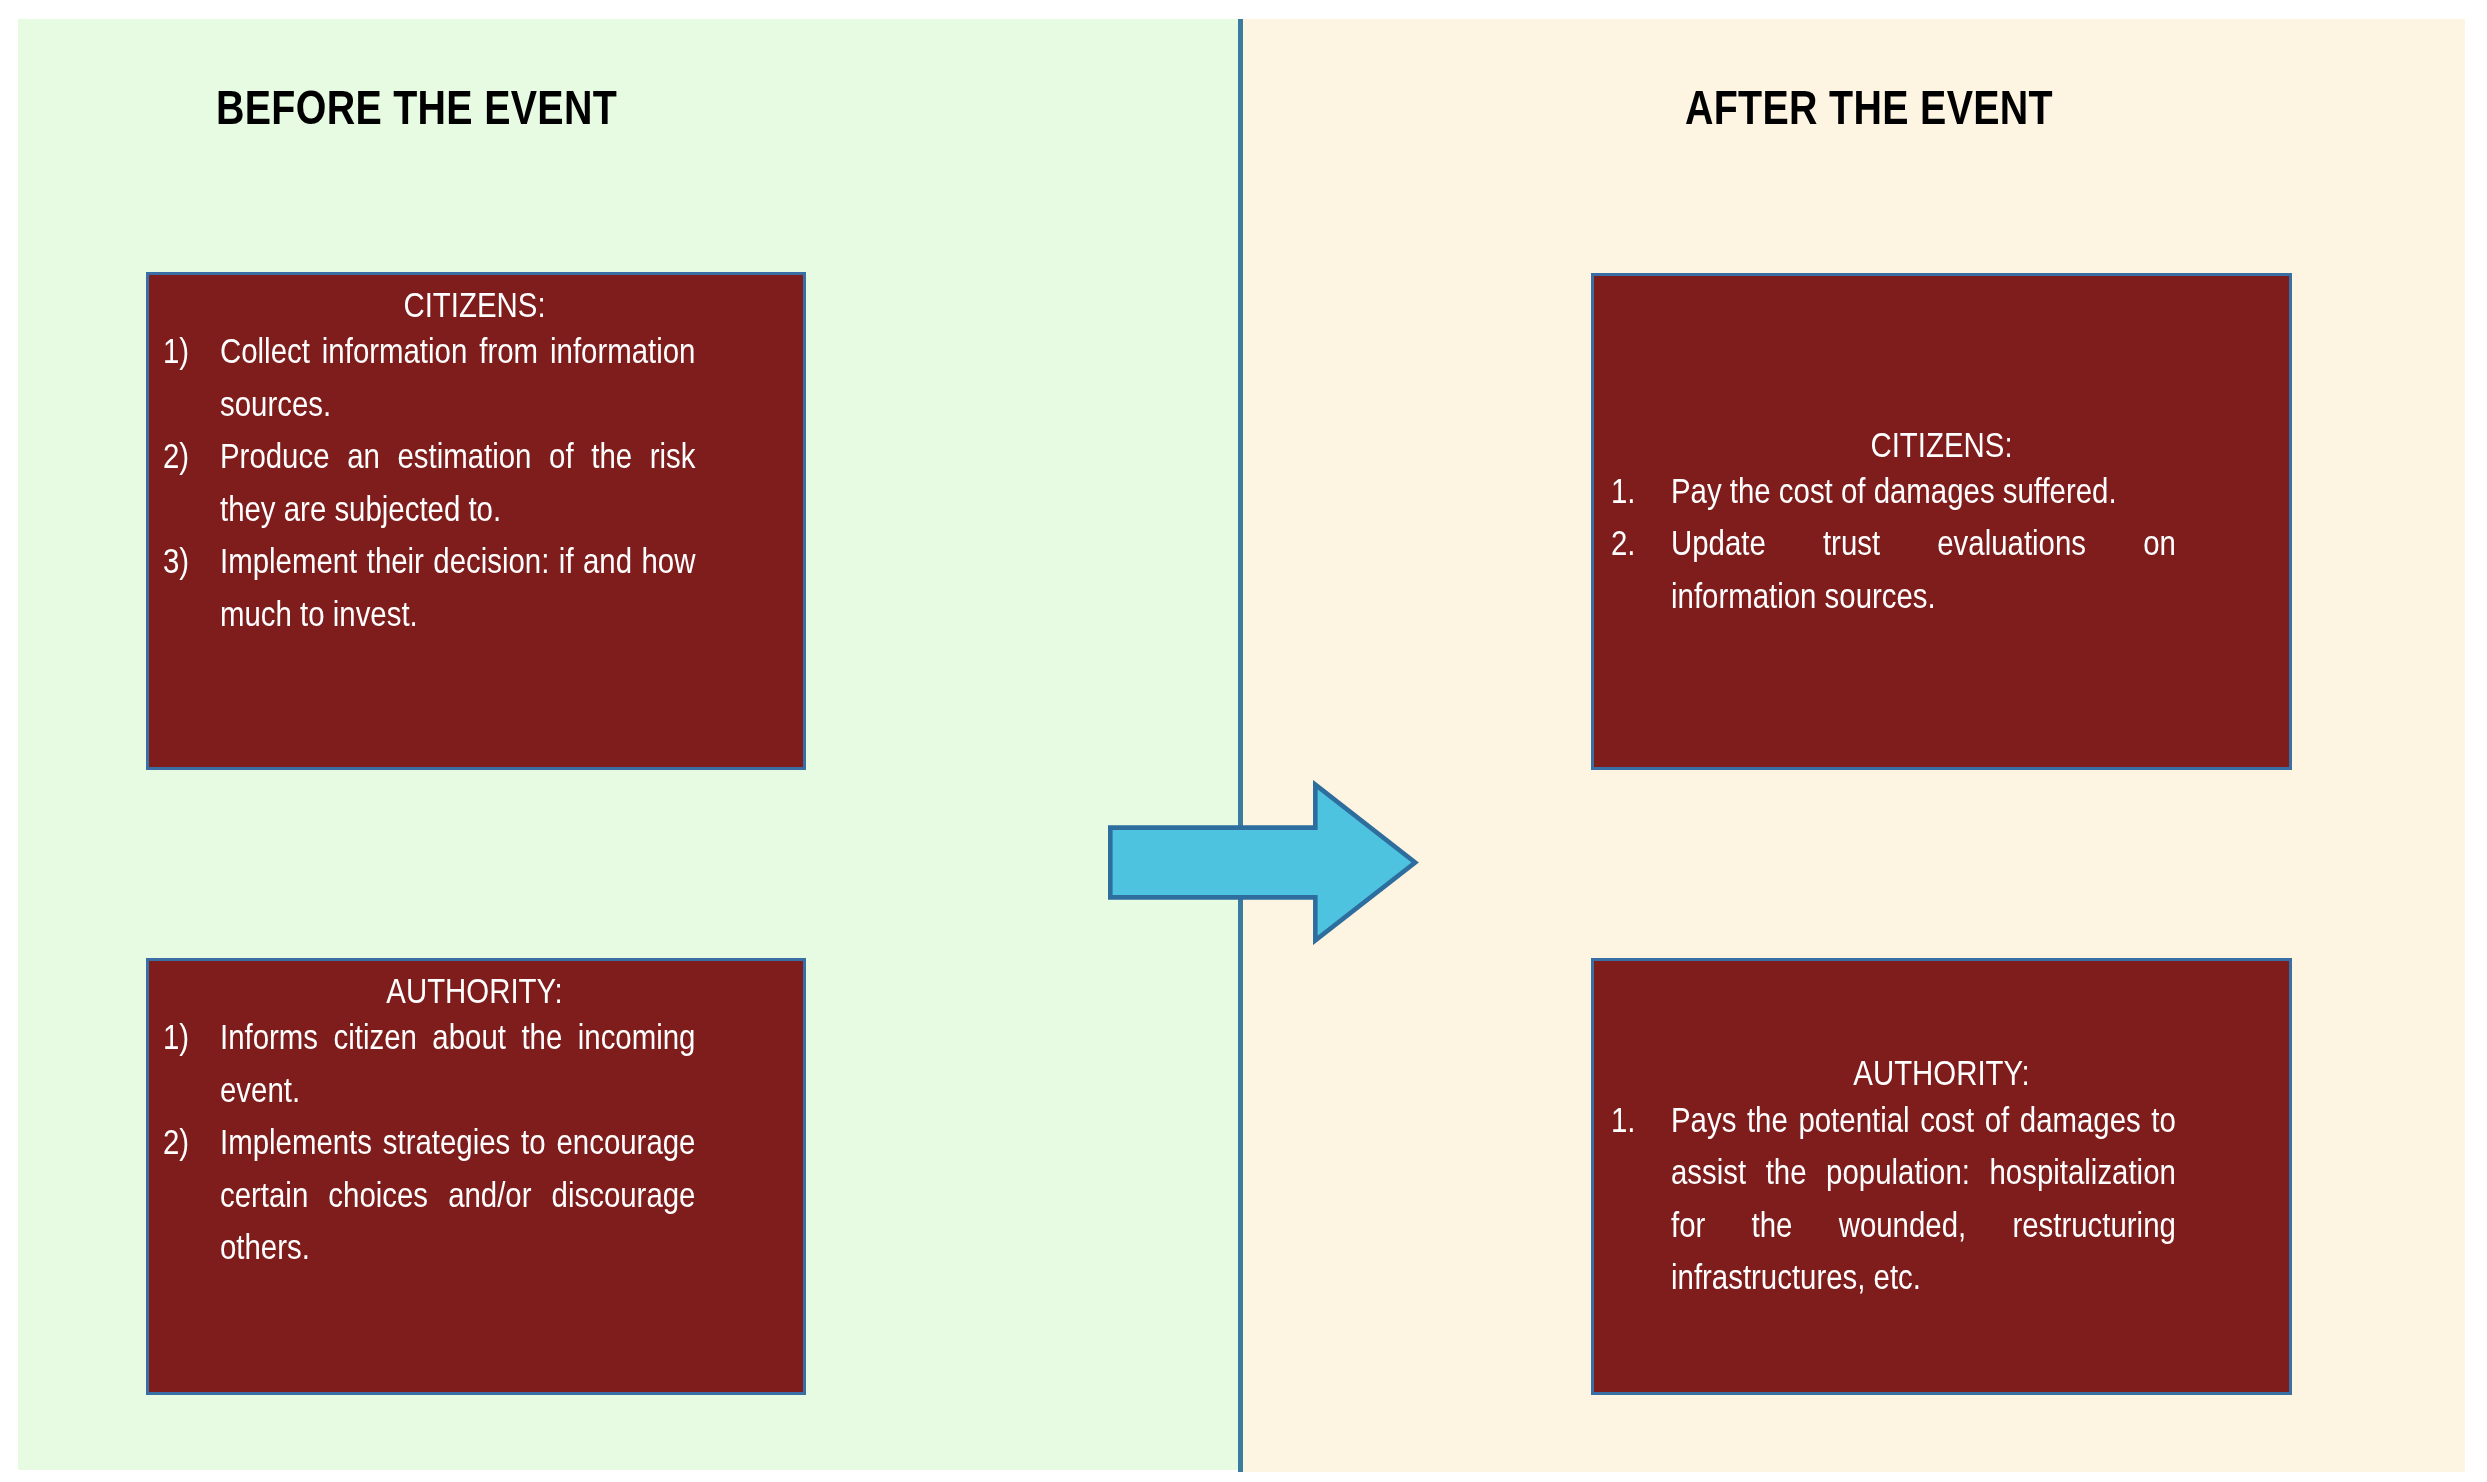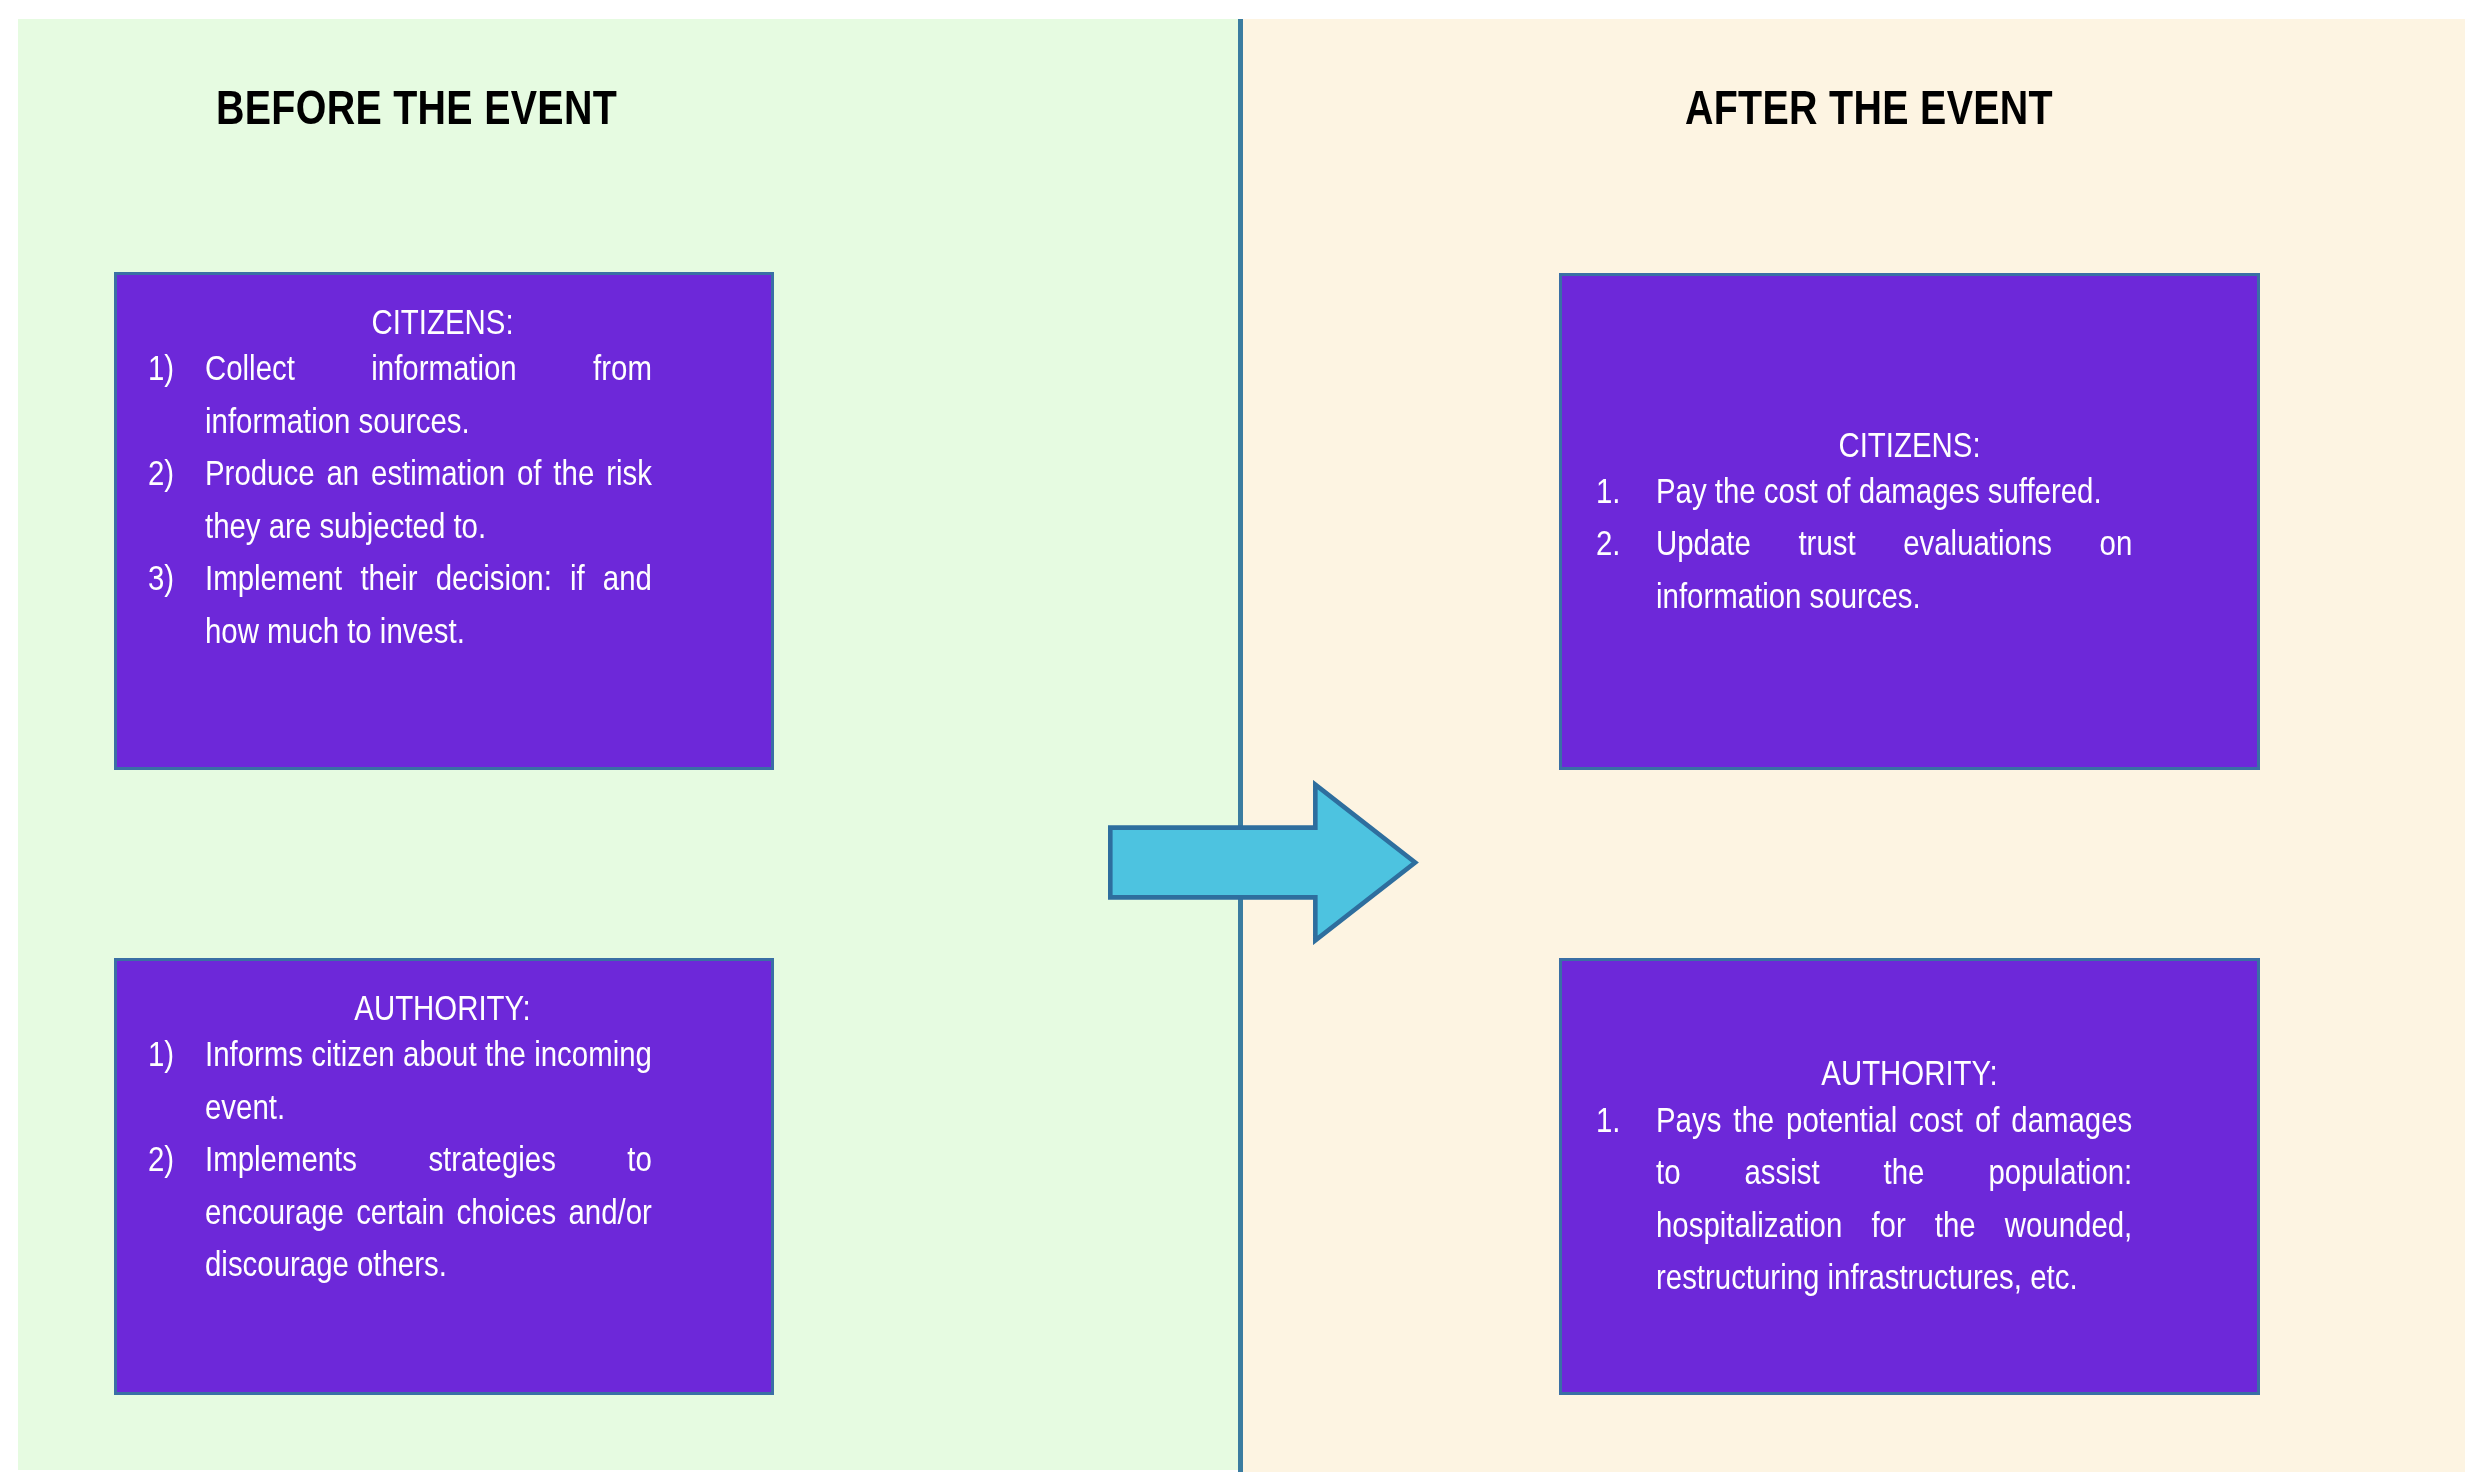--- a/index.html
+++ b/index.html
@@ -65,24 +65,25 @@
     transform: scaleX(0.82);
     transform-origin: left center;
   }
   #heading-before { left: 216px; top: 73px; }
   #heading-after  { left: 1685px; top: 73px; }
 
   
   .box {
     position: absolute;
     box-sizing: border-box;
-    background: #6d28d9;
+    background: #7f1d1d;
     border: 3.1px solid #3a6fa5;
     color: #ffffff;
-    padding: 17px;
+    padding: 0;
+    margin-left: 32px;
   }
   #box-before-citizens  { left: 114px;  top: 265px;  width: 660px; height: 498px; }
   #box-before-authority { left: 114px;  top: 951px; width: 660px; height: 437px; }
   #box-after-citizens   { left: 1559px; top: 266px;  width: 701px; height: 497px; }
   #box-after-authority  { left: 1559px; top: 951px; width: 701px; height: 437px; }
 
   .box-inner {
     position: relative;
     width: 100%;
     height: 100%;

